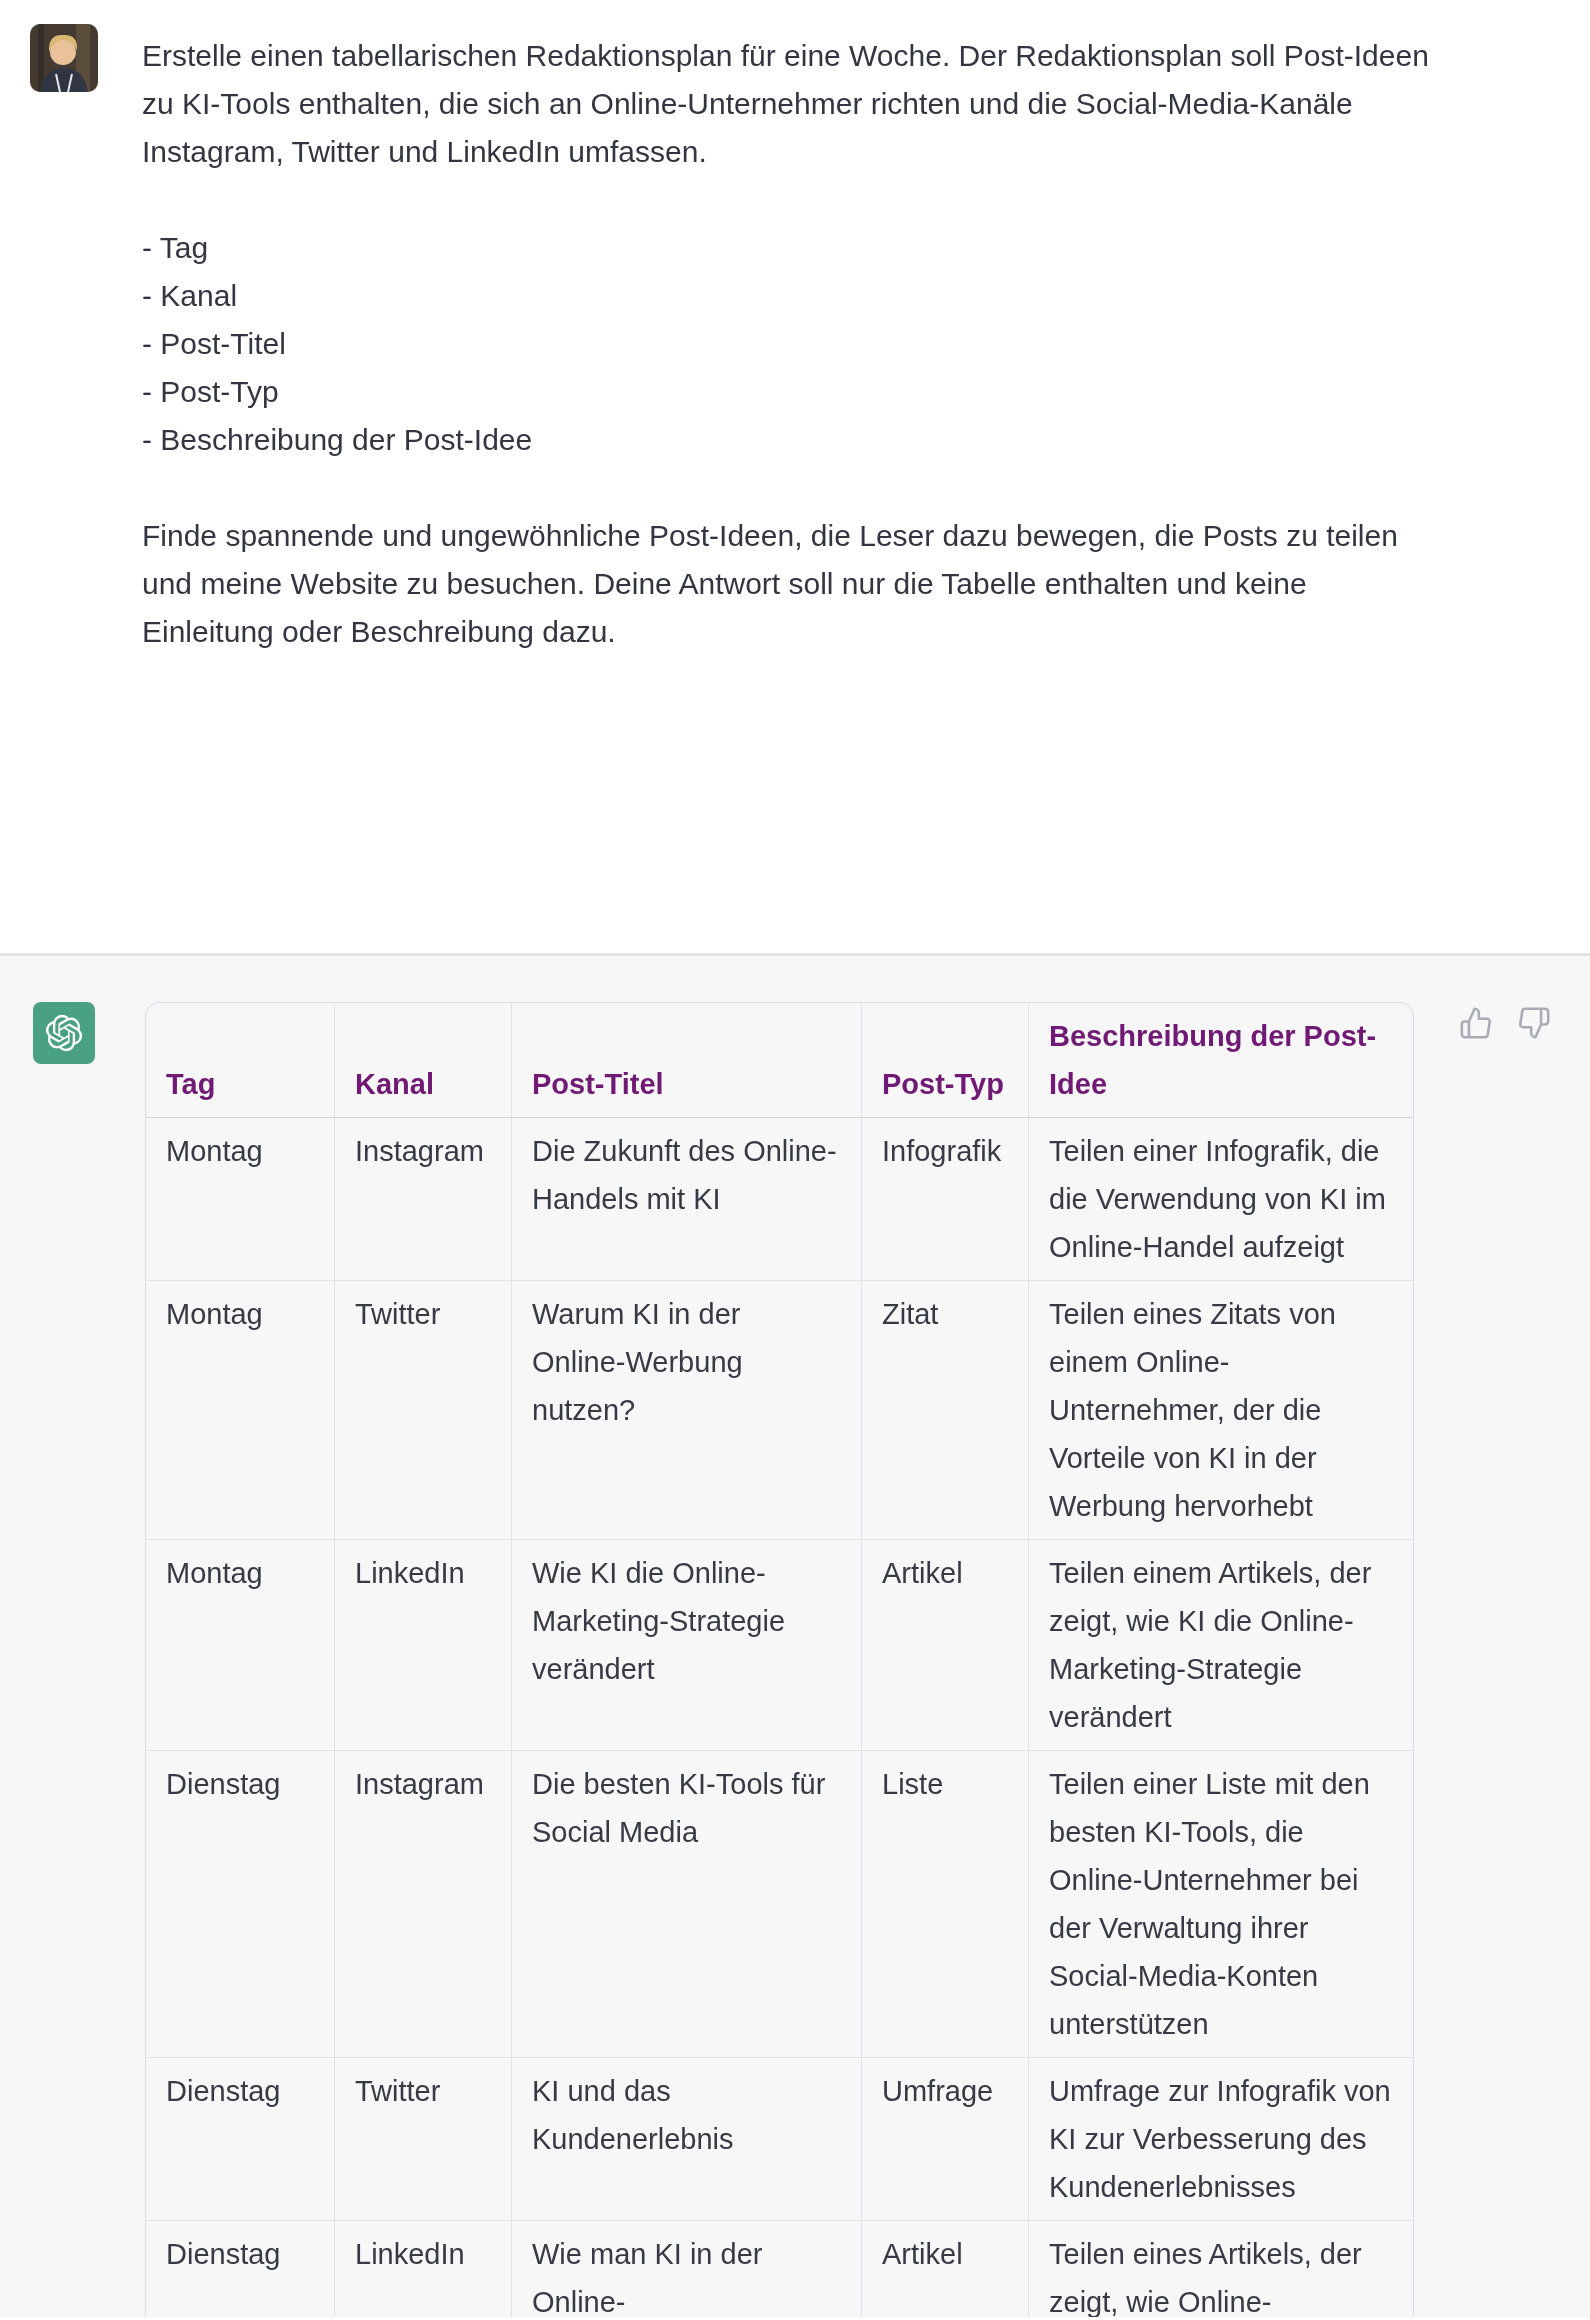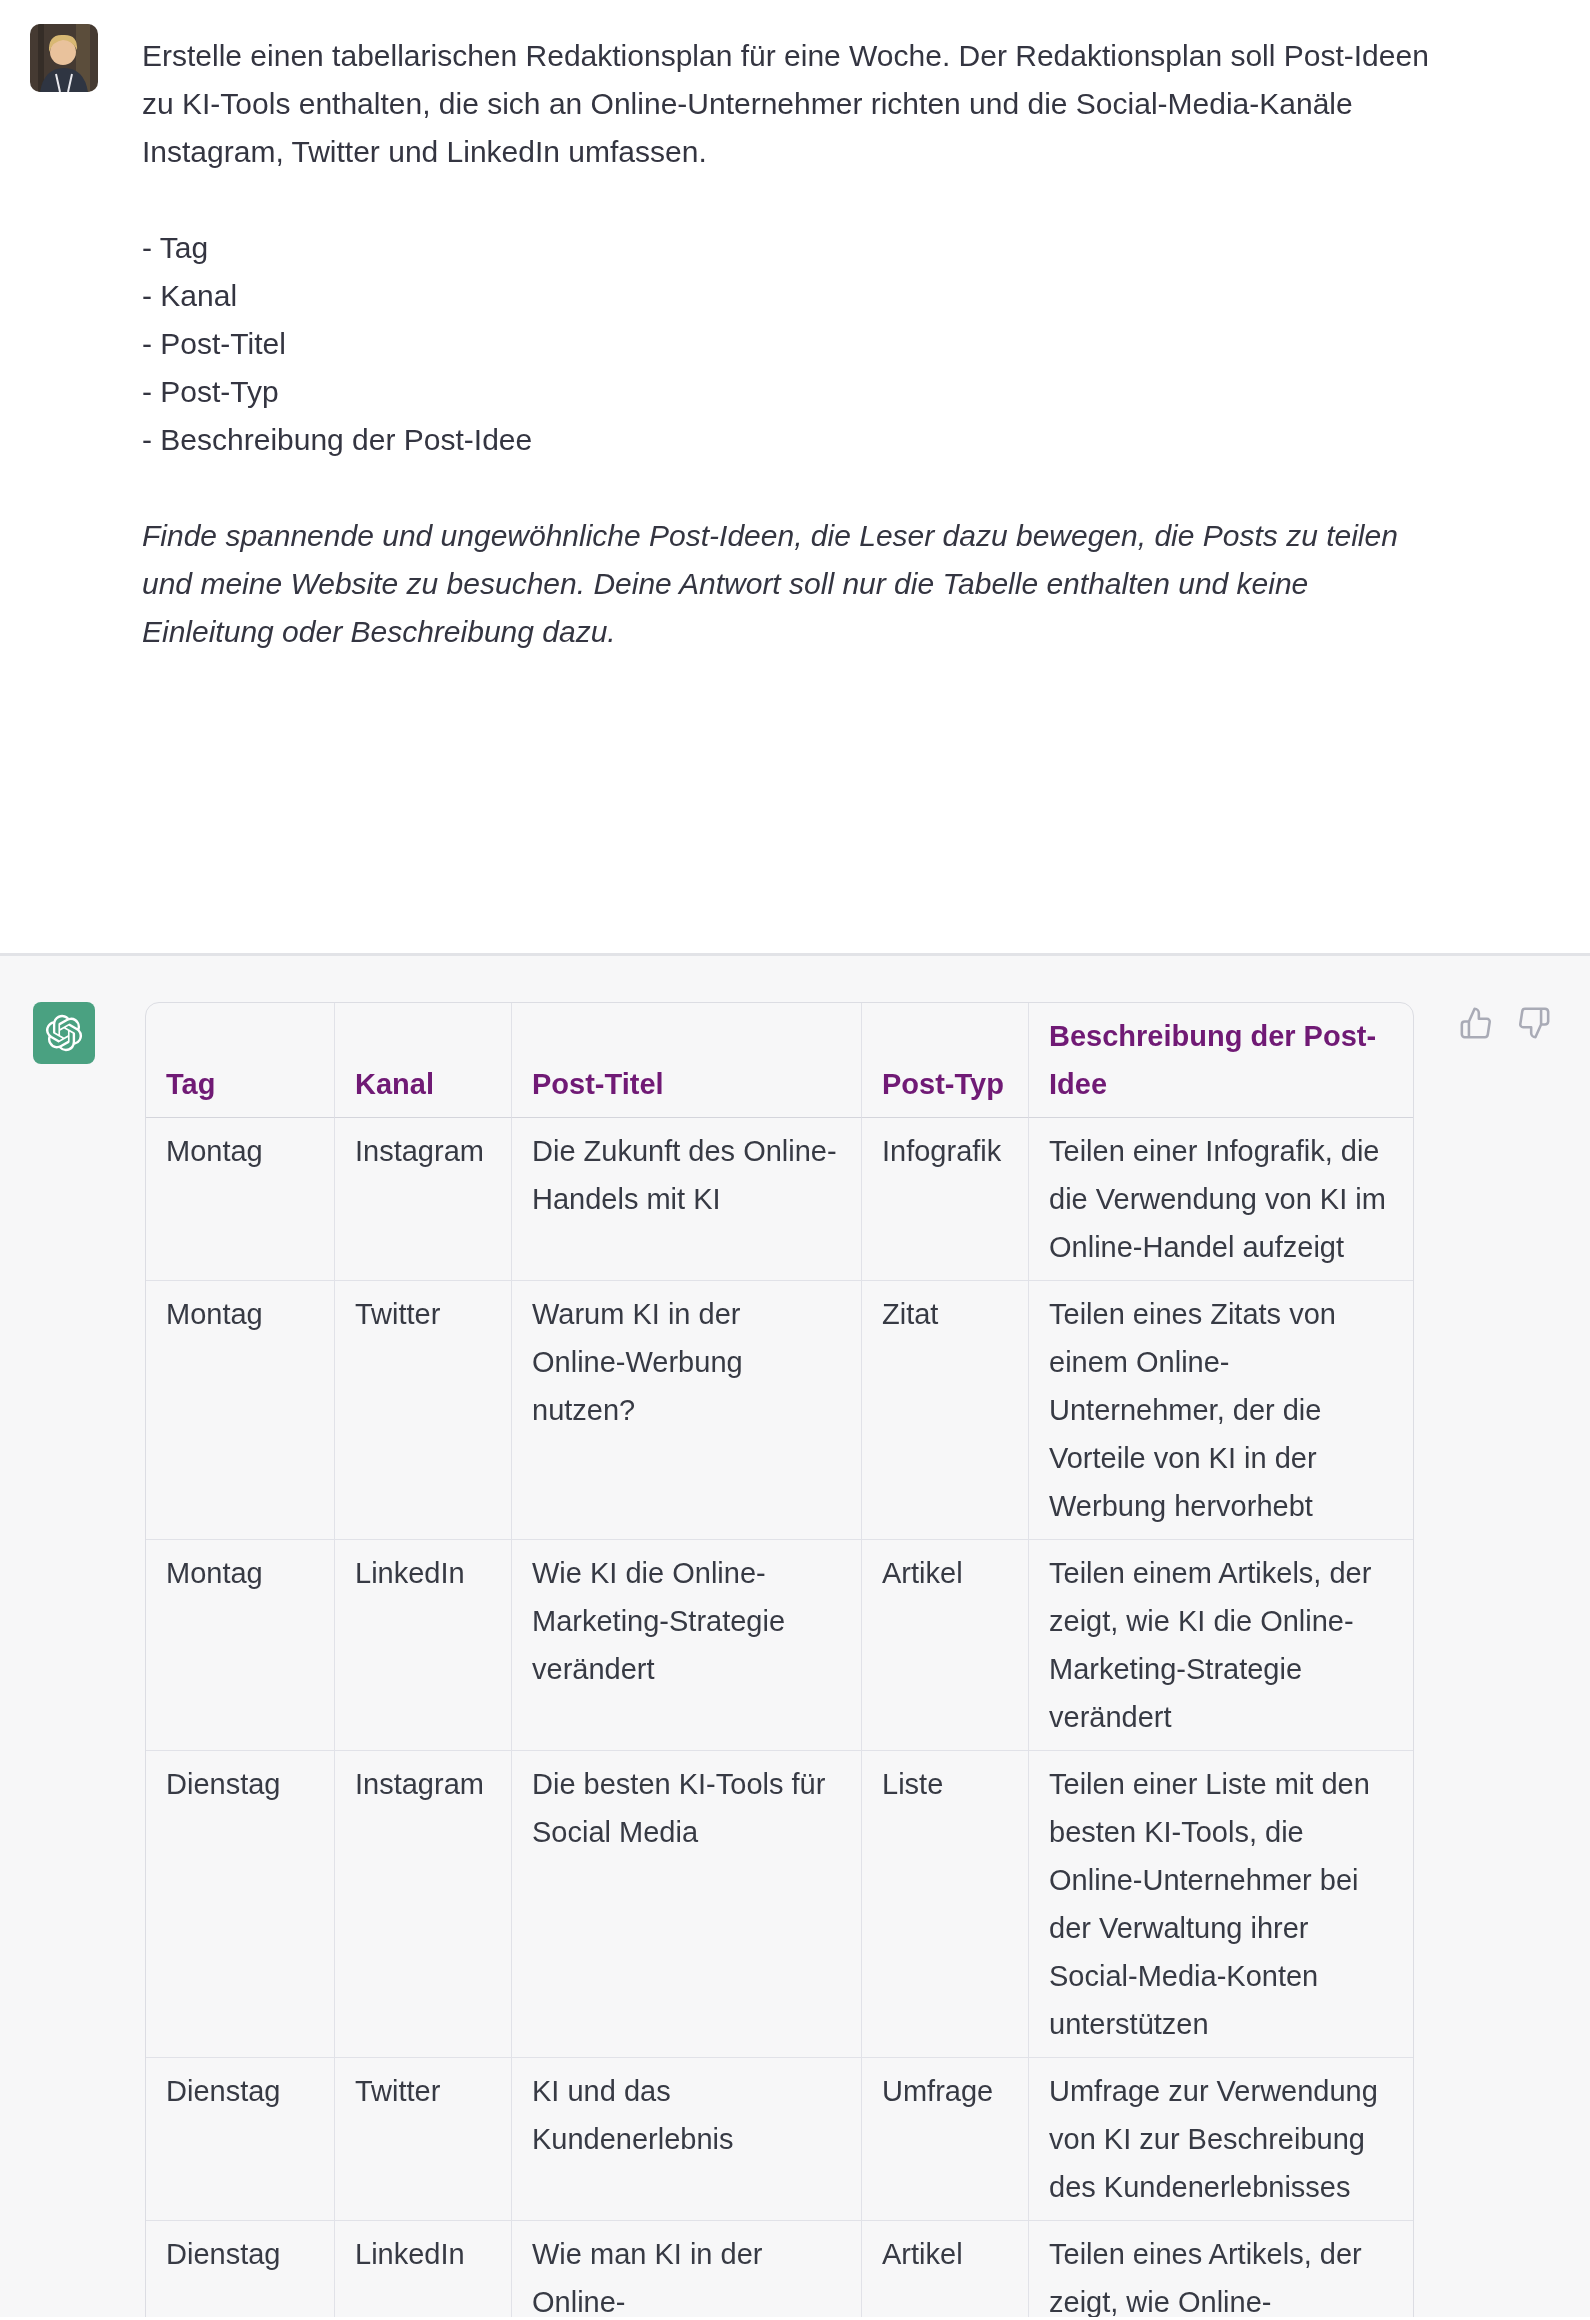--- a/index.html
+++ b/index.html
@@ -20,21 +20,21 @@
     padding: 32px 154px 74px 142px;
     box-sizing: border-box;
     min-height: 953px;
   }
   .user-section .msg-text p {
     margin: 0 0 48px 0;
     font-size: 30px;
     line-height: 48px;
     max-width: 1294px;
   }
-  .user-section .msg-text p:last-child { margin-bottom: 0; font-style: italic; }
+  .user-section .msg-text p:last-child { margin-bottom: 0; }
   .user-section .msg-text p.plainlist { white-space: pre-line; }
 
   .avatar {
     position: absolute;
     left: 30px;
     top: 24px;
     width: 68px;
     height: 68px;
     border-radius: 10px;
     overflow: hidden;
@@ -207,21 +207,21 @@
           <td>Instagram</td>
           <td>Die besten KI-Tools für Social Media</td>
           <td>Liste</td>
           <td>Teilen einer Liste mit den besten KI-Tools, die Online-Unternehmer bei der Verwaltung ihrer Social-Media-Konten unterstützen</td>
         </tr>
         <tr>
           <td>Dienstag</td>
           <td>Twitter</td>
           <td>KI und das Kundenerlebnis</td>
           <td>Umfrage</td>
-          <td>Umfrage zur Verwendung von KI zur Beschreibung des Kundenerlebnisses</td>
+          <td>Umfrage zur Infografik von KI zur Verbesserung des Kundenerlebnisses</td>
         </tr>
         <tr>
           <td>Dienstag</td>
           <td>LinkedIn</td>
           <td>Wie man KI in der Online-</td>
           <td>Artikel</td>
           <td>Teilen eines Artikels, der zeigt, wie Online-</td>
         </tr>
       </tbody>
   </table>

